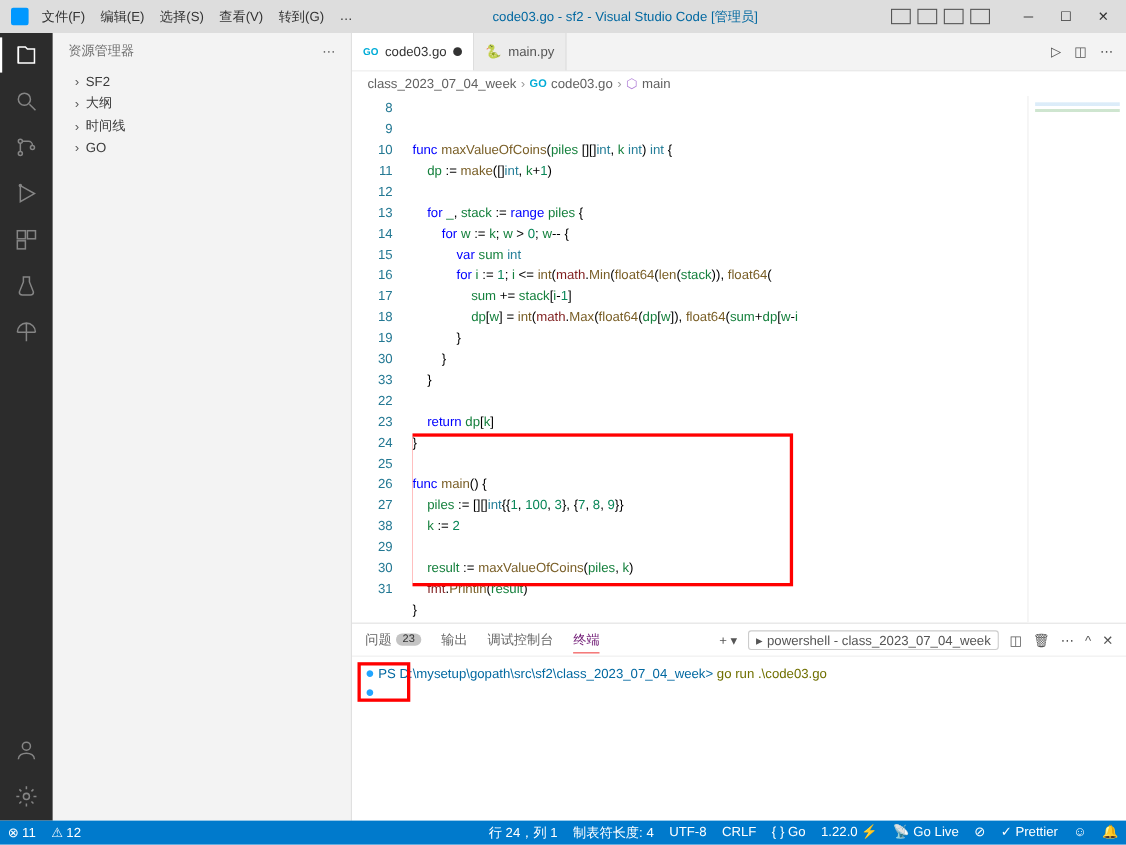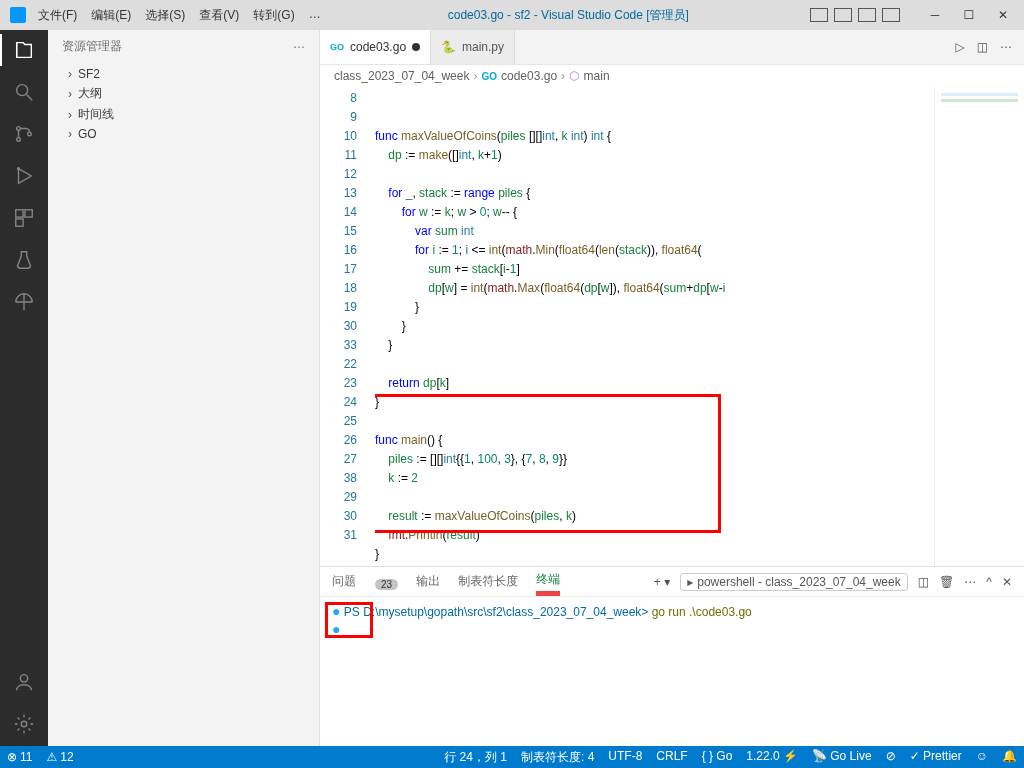--- a/index.html
+++ b/index.html
@@ -40,22 +40,22 @@
 .gutter{width:55px;text-align:right;color:#237893;padding:2px 18px 2px 0;line-height:19px;user-select:none}
 .code{flex:1;line-height:19px;padding:2px 0;white-space:pre;color:#000;position:relative;overflow:hidden}
 .code .line{height:19px}
 .kw{color:#0000ff}.typ{color:#267f99}.fn{color:#795e26}.num{color:#098658}.id{color:#15803d}.pkg{color:#7f1d1d}
 .redbox1{position:absolute;border:3px solid #ff0000;pointer-events:none}
 .minimap{width:90px;background:#fff;border-left:1px solid #eee;position:relative}
 .minimap .mm-content{position:absolute;top:6px;left:6px;right:6px;height:60px;background:linear-gradient(#c5e0f5 0 3px,transparent 3px 6px,#aed4b0 6px 9px,transparent 9px);opacity:.6}
 .editor .vscroll-ind{position:absolute;right:0;top:215px;width:14px;height:80px;background:#c1c1c1}
 .panel{height:180px;border-top:1px solid #e0e0e0;display:flex;flex-direction:column;background:#fff}
 .panel-tabs{height:30px;display:flex;align-items:center;gap:18px;padding:0 12px;color:#666;border-bottom:1px solid #eee}
-.panel-tabs .pt{cursor:pointer;display:flex;align-items:flex-end;gap:19px}
-.panel-tabs .pt.active{color:#15803d;border-bottom:5px solid #ef4444;padding-bottom:3px;margin-bottom:-3px}
+.panel-tabs .pt{cursor:pointer;display:flex;align-items:center;gap:4px}
+.panel-tabs .pt.active{color:#701a75;border-bottom:1px solid #ef4444;padding-bottom:3px;margin-bottom:-3px}
 .panel-tabs .badge{background:#c4c4c4;color:#333;border-radius:8px;padding:0 6px;font-size:10px}
 .panel-tabs .right{margin-left:auto;display:flex;align-items:center;gap:10px;color:#555}
 .panel-tabs .right .sel{border:1px solid #ccc;padding:1px 6px;border-radius:3px;display:flex;align-items:center;gap:4px;font-size:11px}
 .terminal{flex:1;padding:6px 12px;font-family:Consolas,monospace;font-size:13px;color:#333;position:relative;line-height:17px}
 .terminal .prompt-dot{color:#21a5ff;font-size:14px}
 .terminal .path{color:#0369a1}
 .terminal .cmd{color:#707000}
 .terminal .cursor{display:inline-block;width:7px;height:14px;border:1px solid #333;vertical-align:middle}
 .statusbar{height:22px;background:#007acc;color:#fff;display:flex;align-items:center;font-size:11.5px}
 .statusbar .sb-item{padding:0 7px;display:flex;align-items:center;gap:3px;cursor:pointer;height:100%}
@@ -240,21 +240,21 @@
         </div>
     </div>
 
     <div class="panel">
       <div class="panel-tabs">
         <span class="pt">
             <span>问题</span>
             <span class="badge">23</span>
           </span>
         <span class="pt">输出</span>
-        <span class="pt">制表符长度</span>
+        <span class="pt">调试控制台</span>
         <span class="pt active">终端</span>
         <div class="right">
           <span>+ ▾</span>
           <span class="sel">
               <span>▸</span>
               <span>powershell - class_2023_07_04_week</span>
             </span>
           <span>◫</span>
           <span>🗑</span>
           <span>⋯</span>

